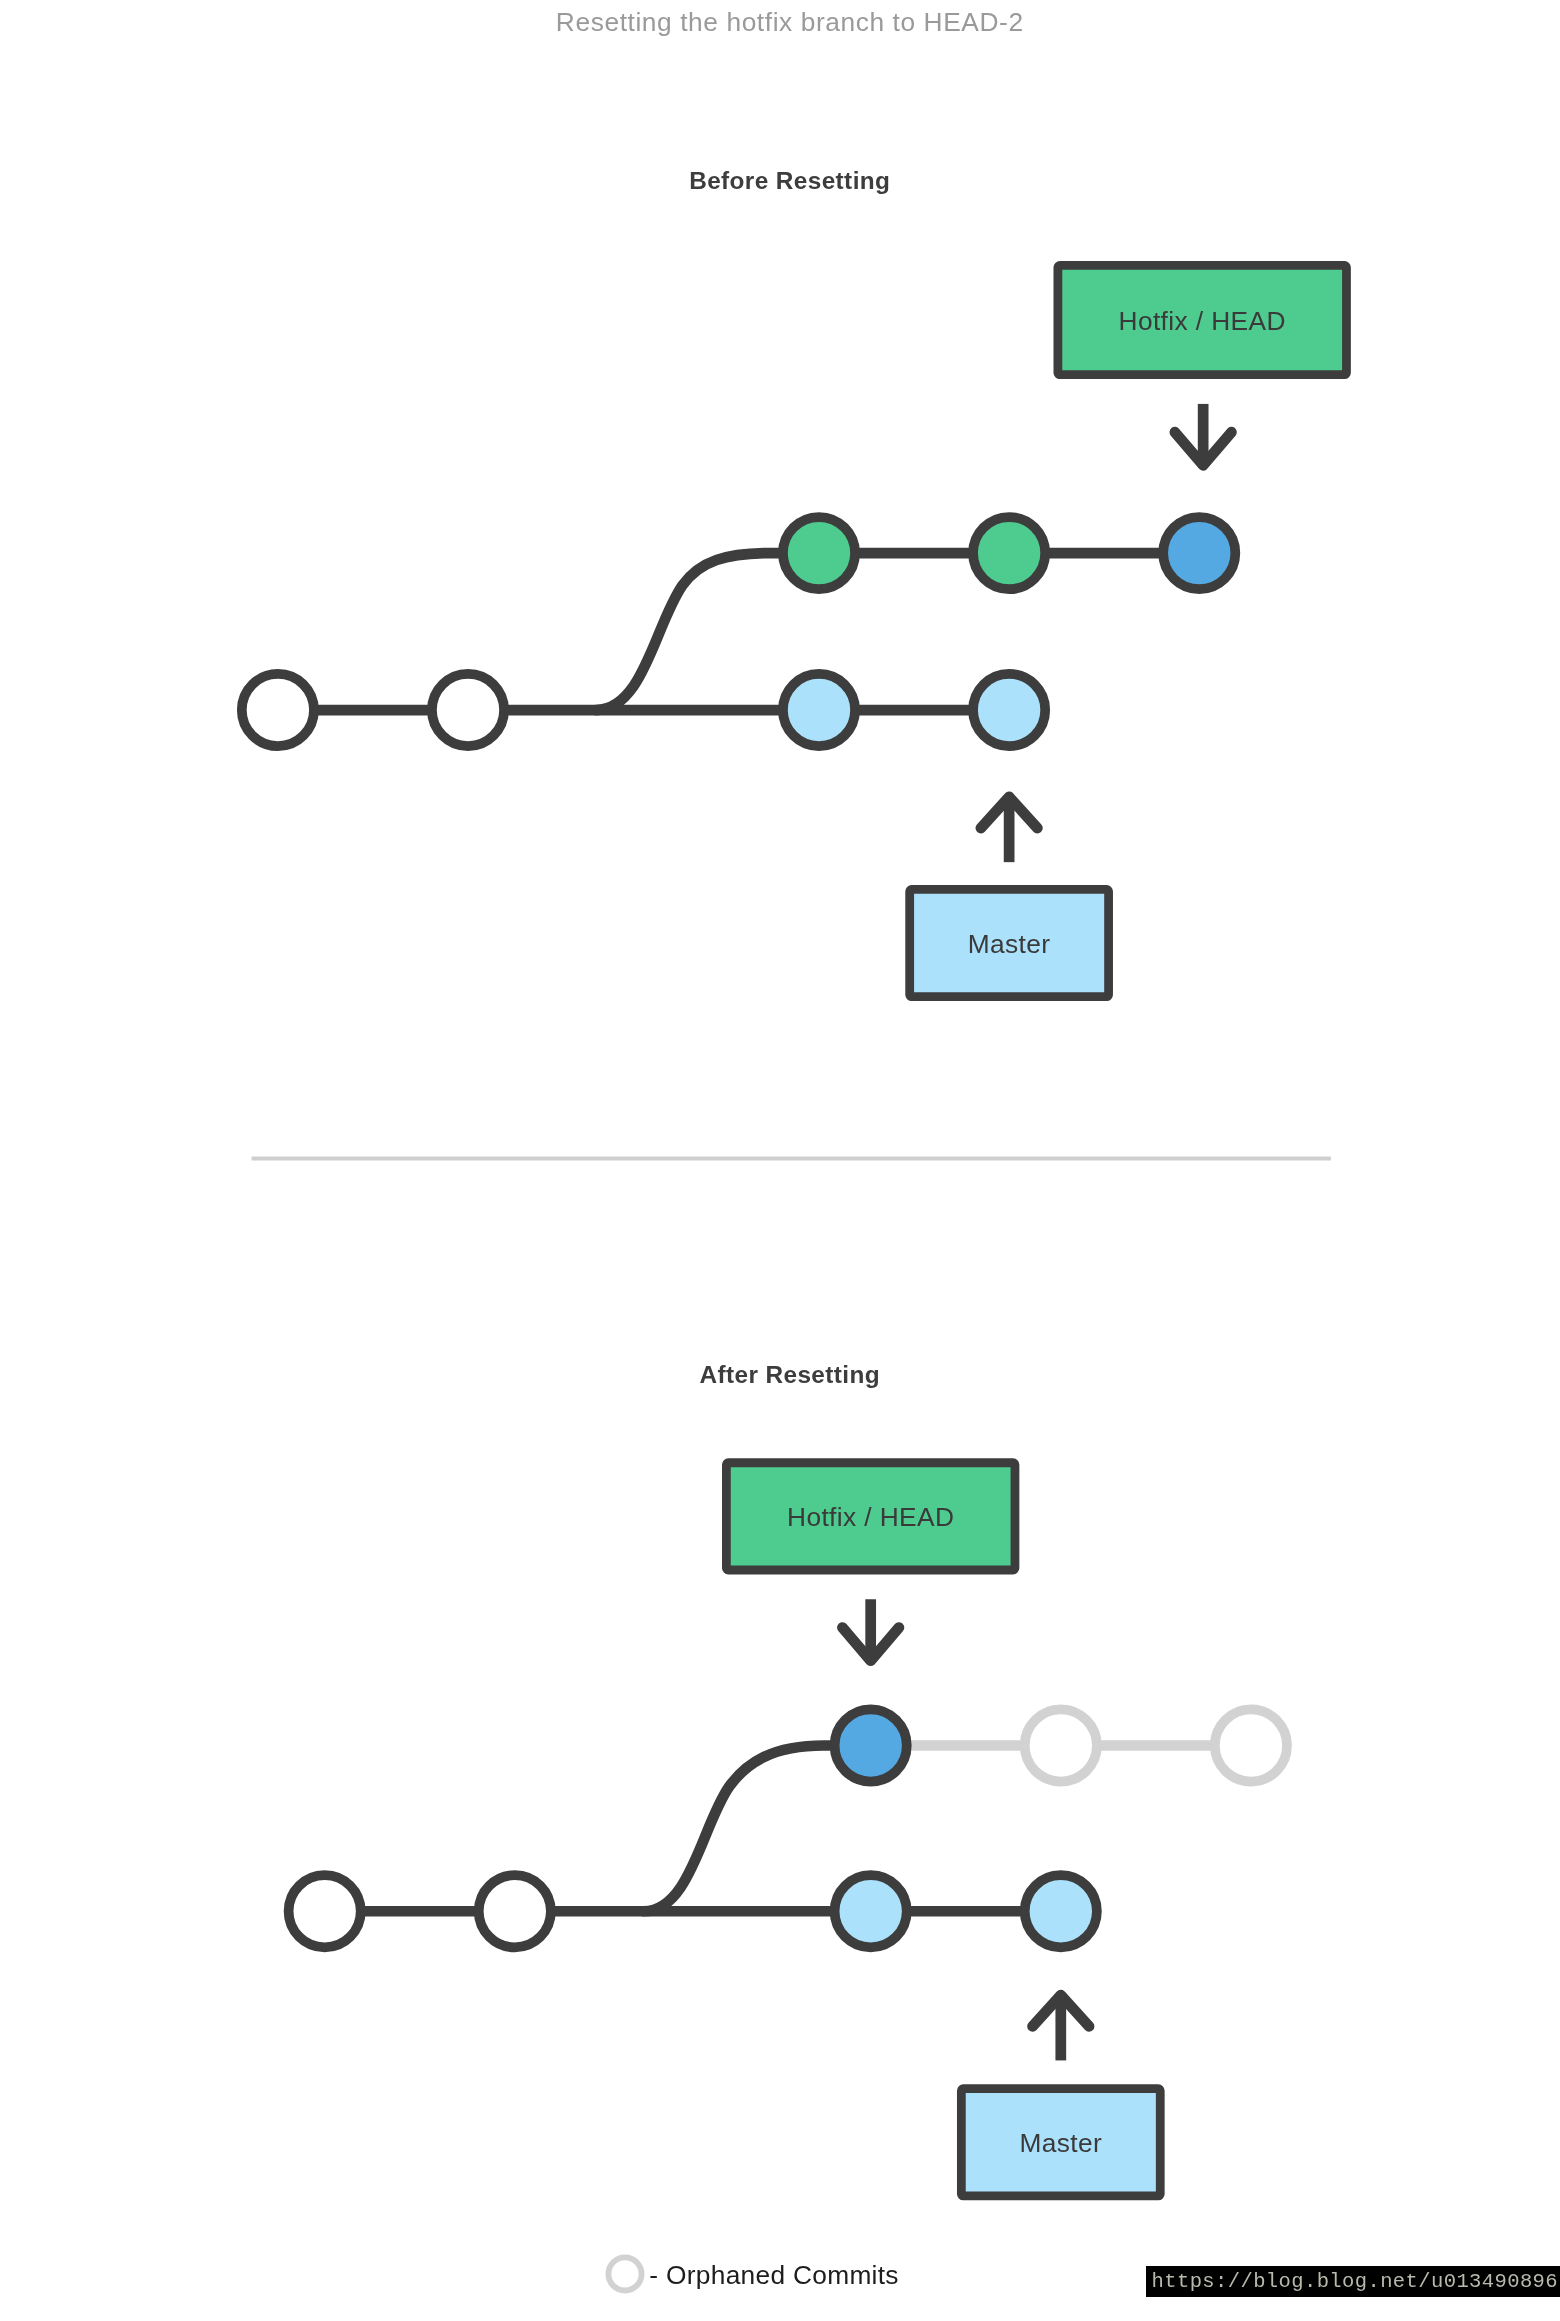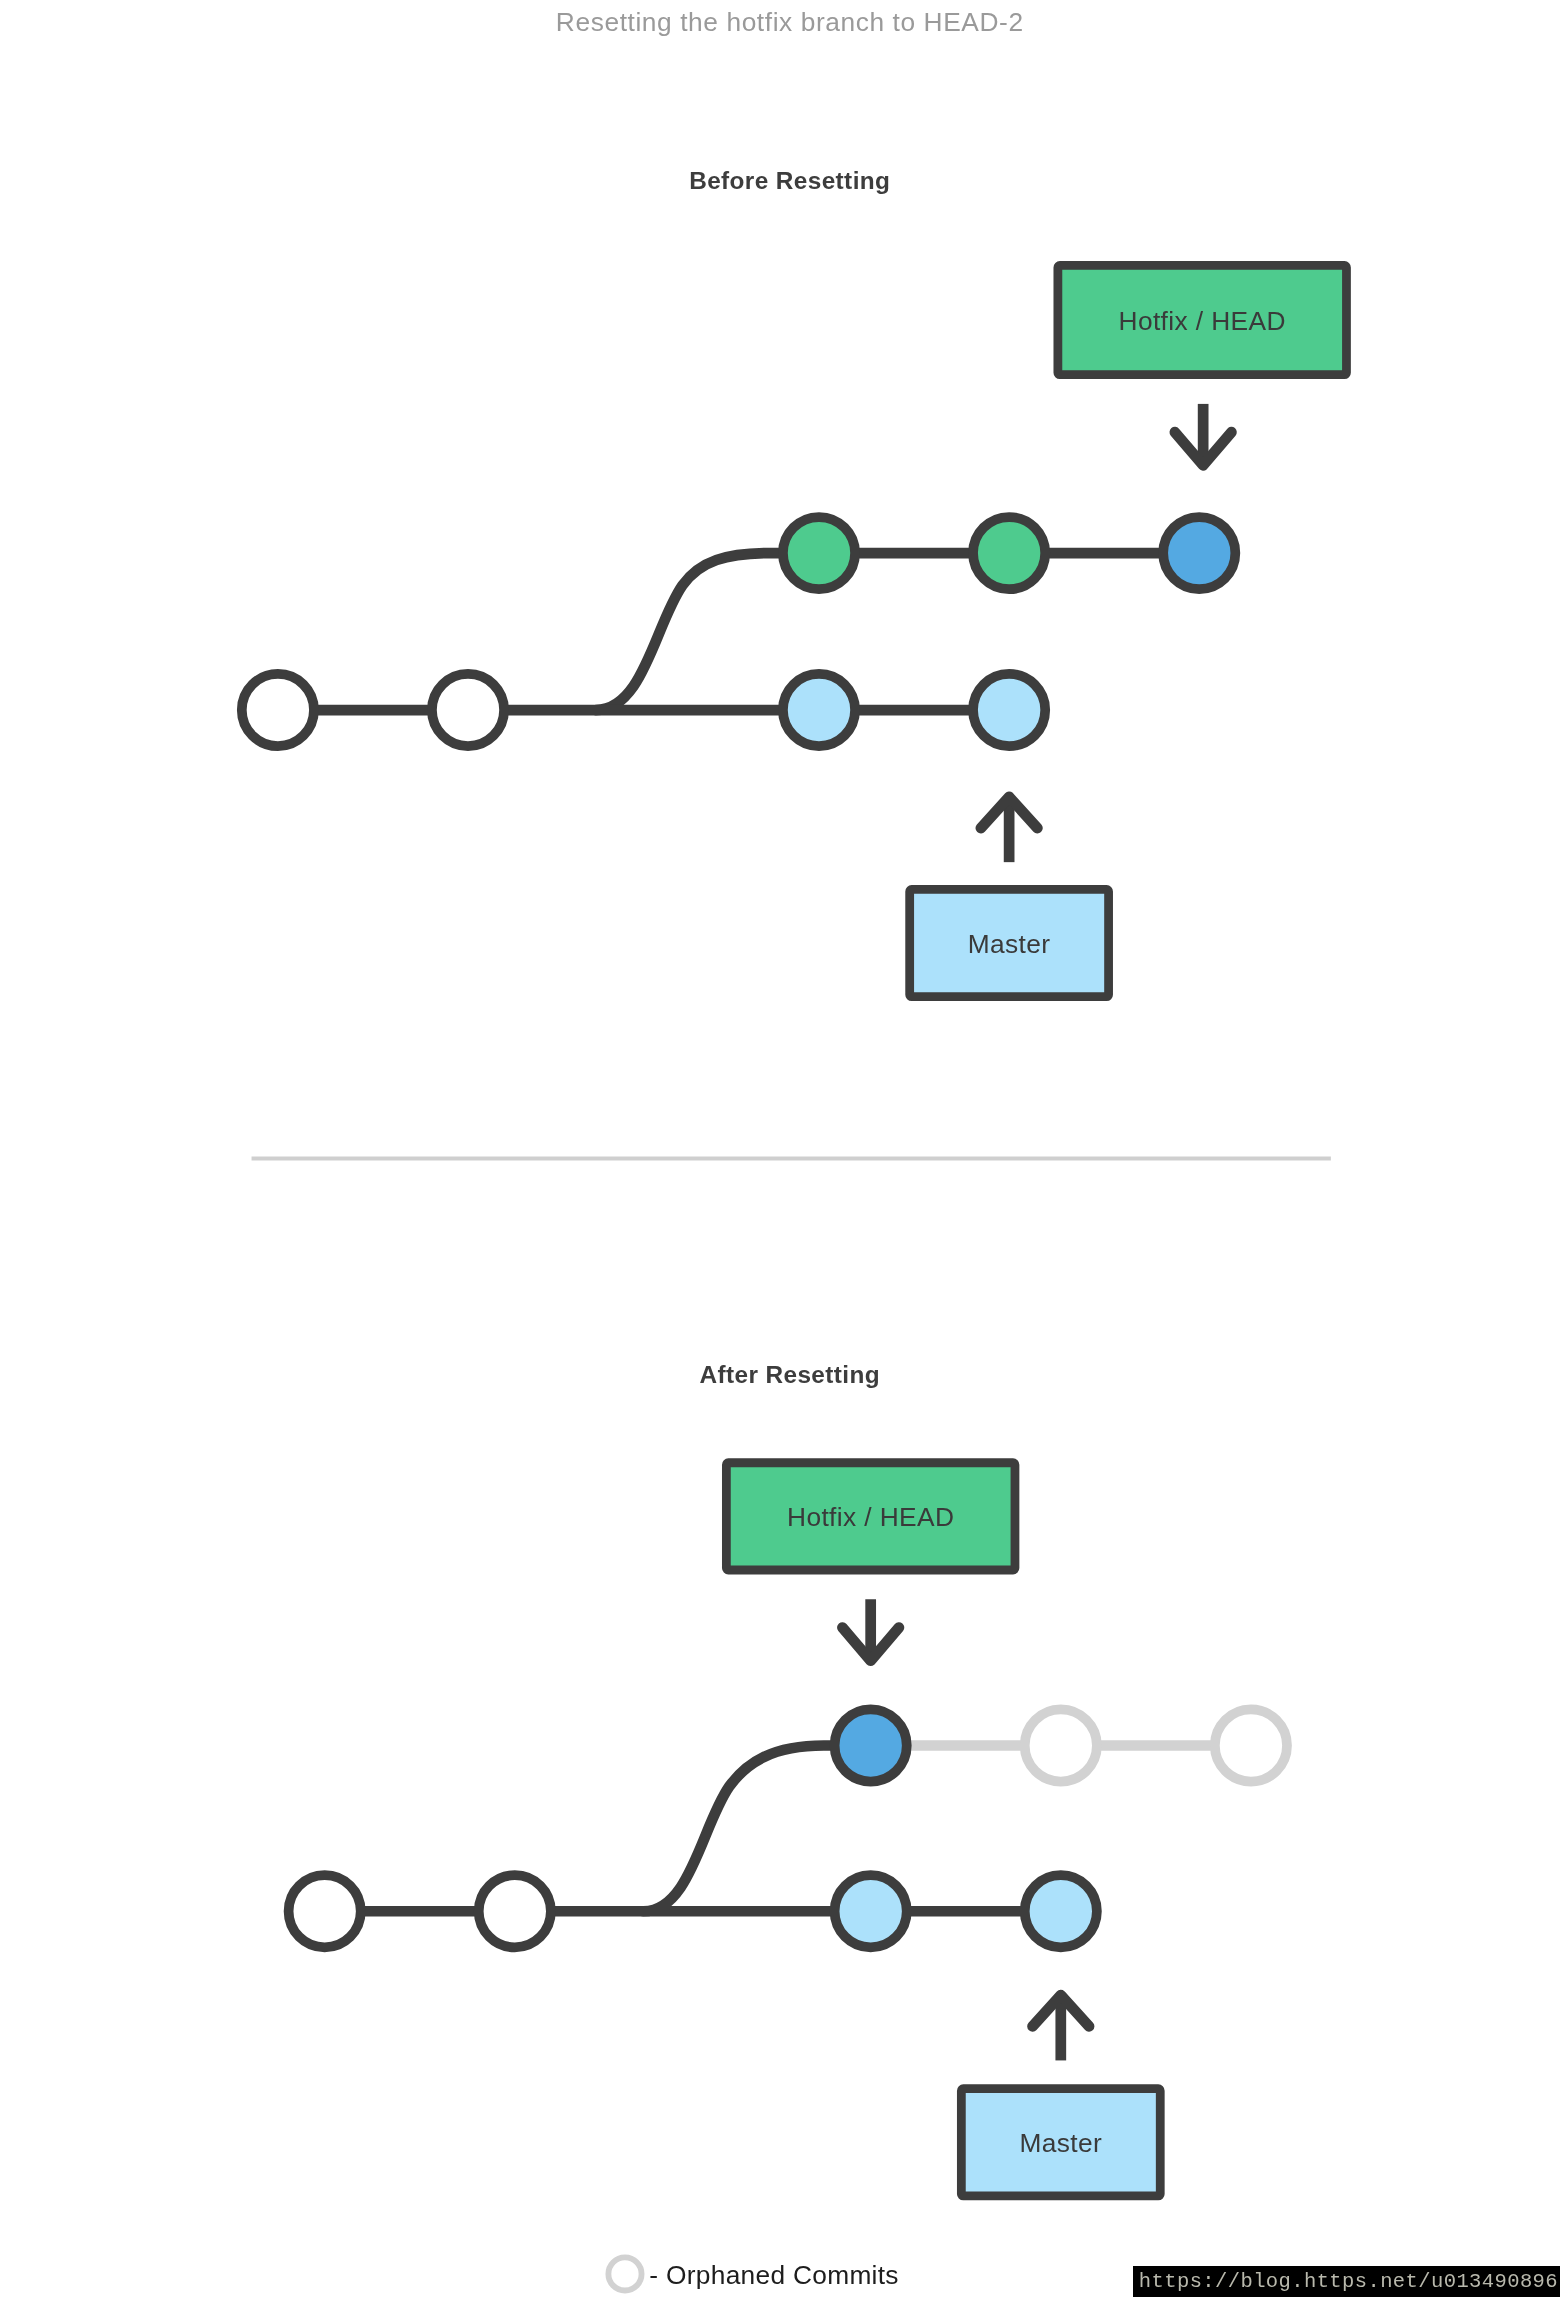--- a/index.html
+++ b/index.html
@@ -155,15 +155,15 @@
         <text class="txt-box" x="1088" y="2207" text-anchor="middle">Master</text>
       </g>
     </g>
 
     <g>
       <circle cx="641" cy="2332" r="17" fill="#ffffff" stroke="#d2d2d2" stroke-width="6"></circle>
       <text class="txt-legend" x="666" y="2342" text-anchor="start">- Orphaned Commits</text>
     </g>
   </svg>
 
-  <div class="watermark">https://blog.https.net/u013490896</div>
+  <div class="watermark">https://blog.blog.net/u013490896</div>
 </div>
 
 
 </body></html>

